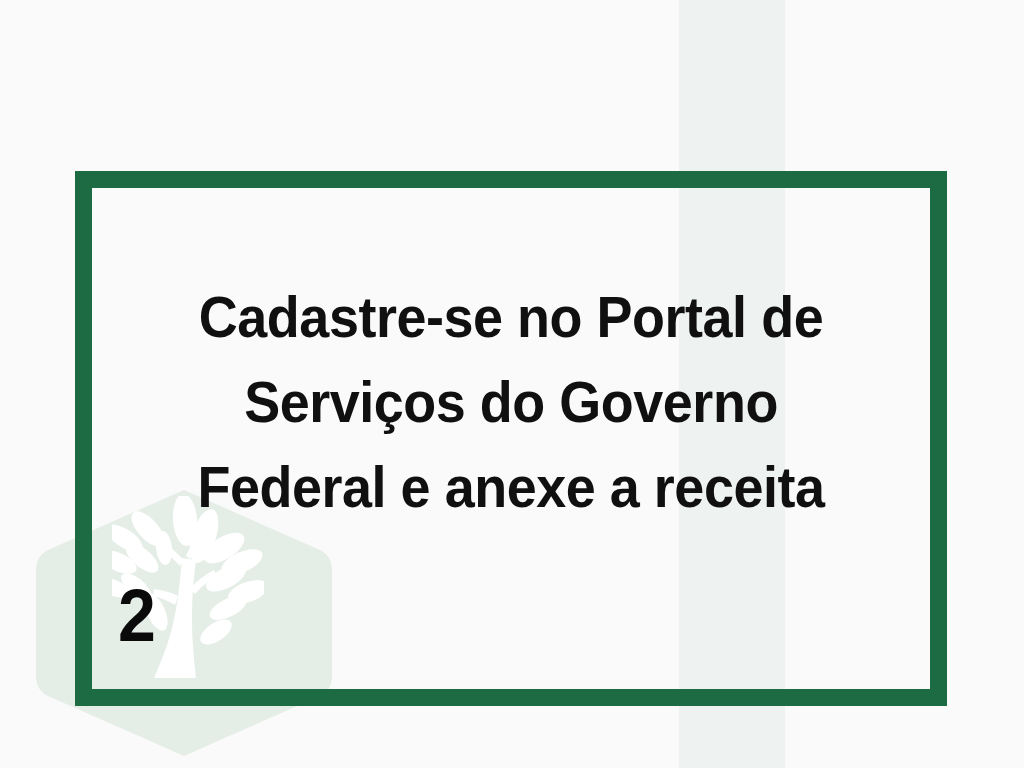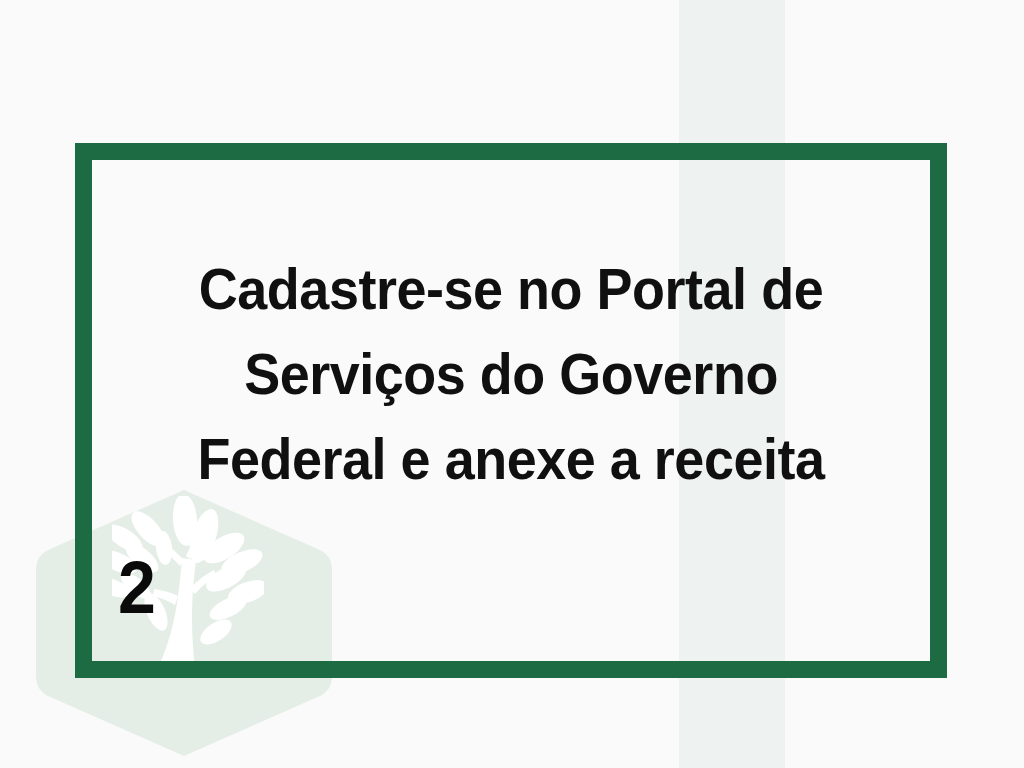--- a/index.html
+++ b/index.html
@@ -43,21 +43,21 @@
     left: 112px;
     top: 496px;
     width: 152px;
     height: 186px;
   }
 
   
   .frame {
     position: absolute;
     left: 75px;
-    top: 143px;
+    top: 171px;
     width: 872px;
     height: 535px;
     box-sizing: border-box;
     border: 17px solid #1d6b42;
     background: transparent;
   }
 
   .frame-inner {
     position: relative;
     width: 100%;

